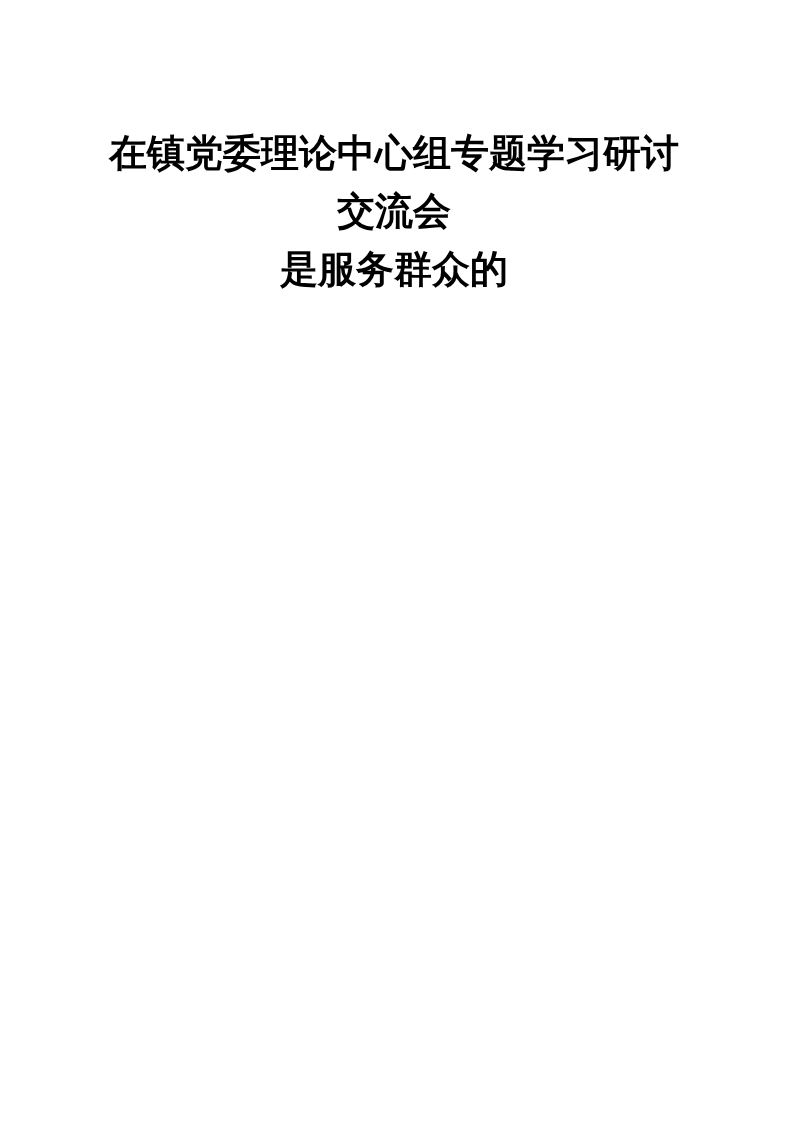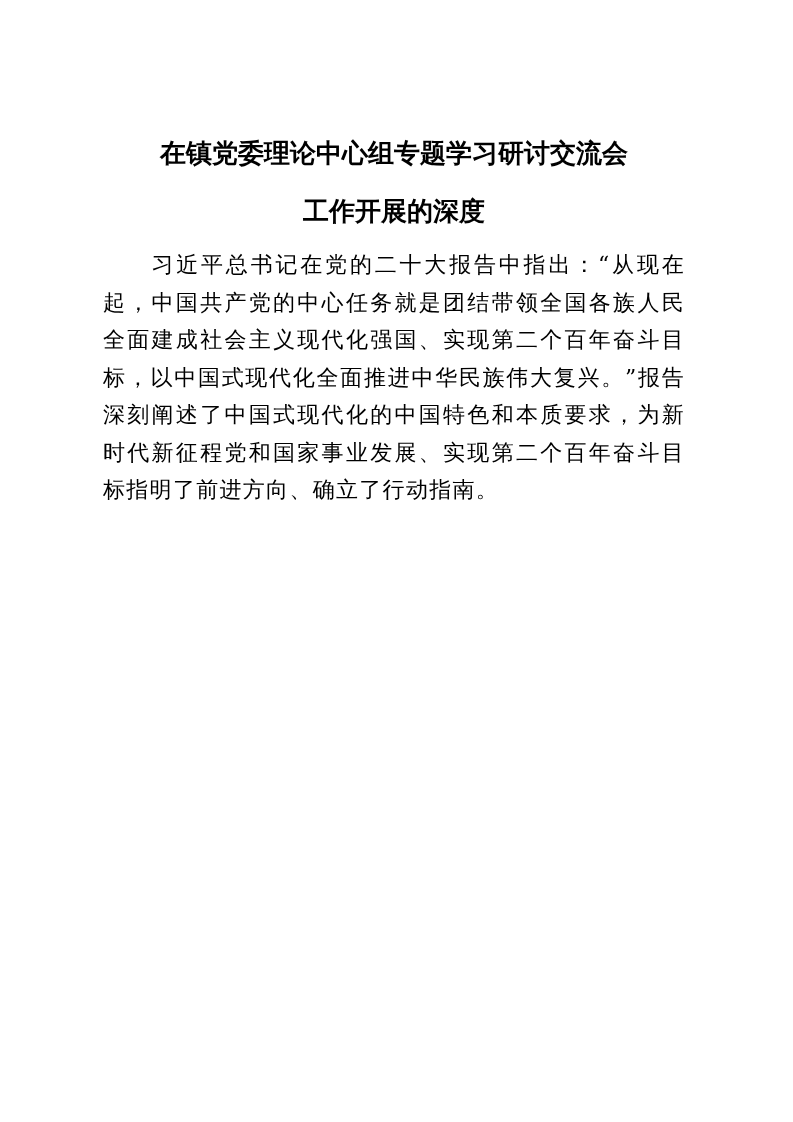--- a/index.html
+++ b/index.html
@@ -18,21 +18,21 @@
     position: absolute;
     left: 103px;
     top: 124px;
     width: 582px;
     color: #000000;
   }
   .title {
     margin: 0;
     font-family: "DejaVu Sans", "Liberation Sans", sans-serif;
     font-weight: 700;
-    font-size: 26px;
+    font-size: 38px;
     line-height: 58px;
     text-align: center;
     color: #000000;
   }
   .title-line {
     display: block;
   }
   .body-text {
     margin-top: 6px;
     font-family: "DejaVu Serif", "Liberation Serif", serif;
@@ -56,25 +56,24 @@
   }
 </style>
 </head>
 <body>
 
 <div class="page">
   <div class="doc">
 
     <h1 class="title">
       <span class="title-line">在镇党委理论中心组专题学习研讨交流会</span>
-      <span class="title-line">工作开展的深度</span>
+      <span class="title-line">是服务群众的</span>
     </h1>
 
     <div class="body-text">
 
 
-      <p class="para"><span>习近平总书记在党的二十大报告中指出：“从现在起，中国共产党的中心任务就是团结带领全国各族人民全面建成社会主义现代化强国、实现第二个百年奋斗目标，以中国式现代化全面推进中华民族伟大复兴。”报告深刻阐述了中国式现代化的中国特色和本质要求，为新时代新征程党和国家事业发展、实现第二个百年奋斗目标指明了前进方向、确立了行动指南。</span></p>
 
 
 
     </div>
   </div>
 </div>
 
 </body></html>

